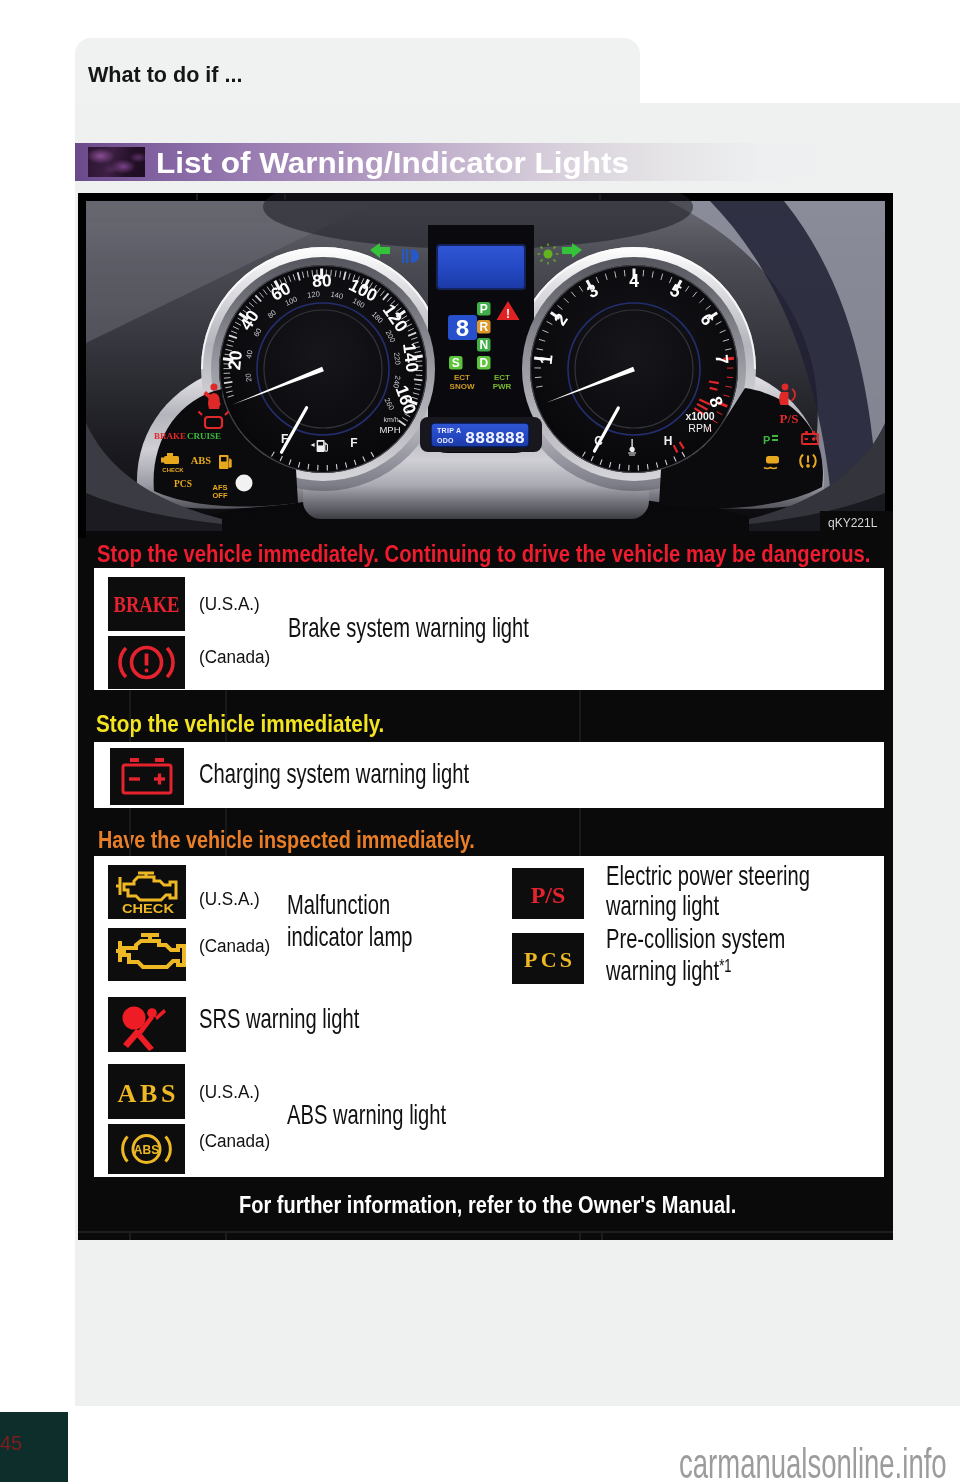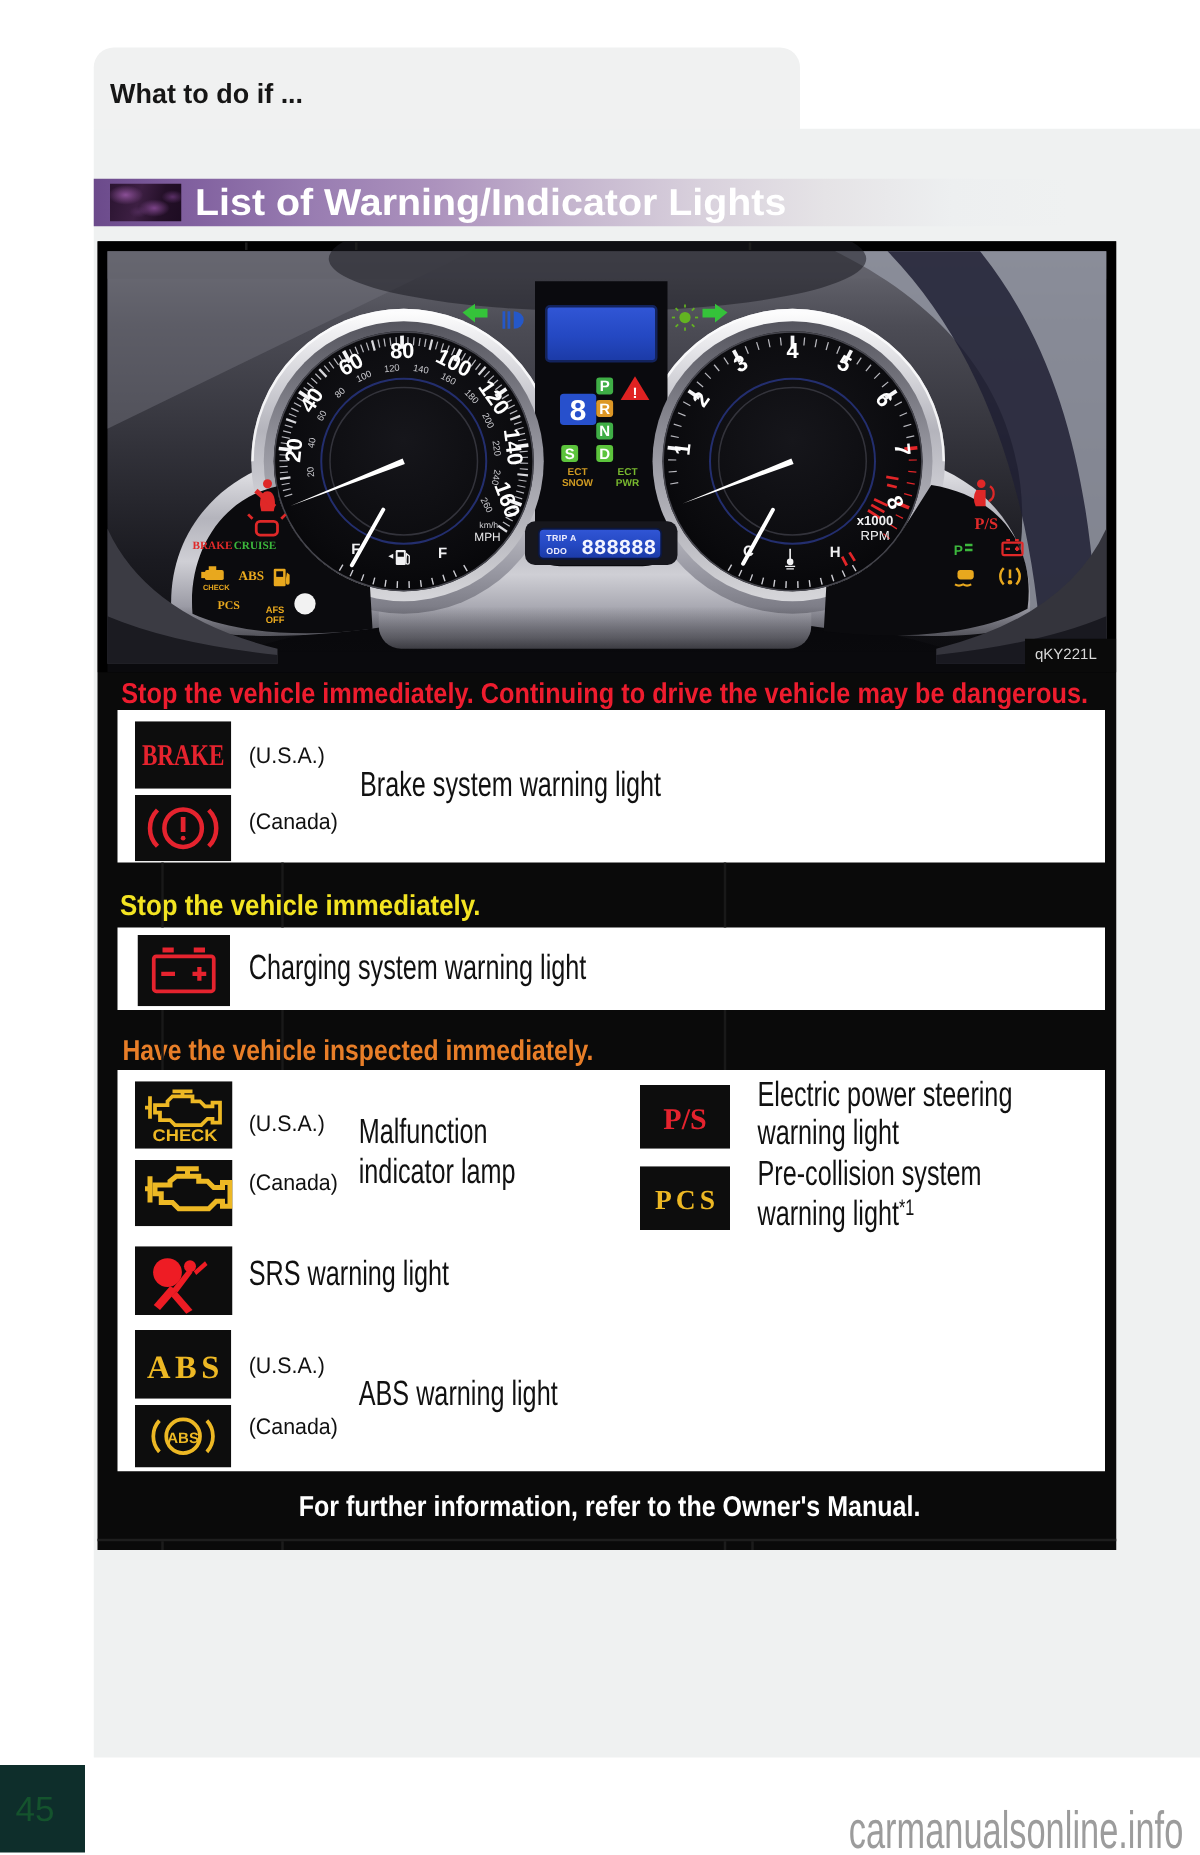--- a/index.html
+++ b/index.html
@@ -518,14 +518,14 @@
 <div class="abs" style="left:579px;top:808px;width:2px;height:48px;background:#191919"></div>
 <div class="abs" style="left:129px;top:1233px;width:2px;height:7px;background:#1c1c1c"></div>
 <div class="abs" style="left:225px;top:1233px;width:2px;height:7px;background:#1c1c1c"></div>
 <div class="abs" style="left:579px;top:1233px;width:2px;height:7px;background:#1c1c1c"></div>
 <div class="abs" style="left:601px;top:1233px;width:2px;height:7px;background:#1c1c1c"></div>
 <div class="abs" style="left:196px;top:194px;width:2px;height:6px;background:#1c1c1c"></div>
 <div class="abs" style="left:284px;top:194px;width:2px;height:6px;background:#1c1c1c"></div>
 <div class="abs" style="left:599px;top:194px;width:2px;height:6px;background:#1c1c1c"></div>
 
 <div class="abs" style="left:0px;top:1412px;width:68px;height:70px;background:#0e2e2b"></div>
-<div class="abs" style="left:0px;top:1432px;width:56px;text-align:center;font-size:28px;color:#14532d">45</div>
+<div class="abs" style="left:0px;top:1432px;width:56px;text-align:left;font-size:20px;color:#7f1d1d">45</div>
 <div class="abs sx" style="left:679px;top:1440px;font-size:42px;color:#9c9c9c;transform:scaleX(0.655)">carmanualsonline.info</div>
 
 </body></html>

